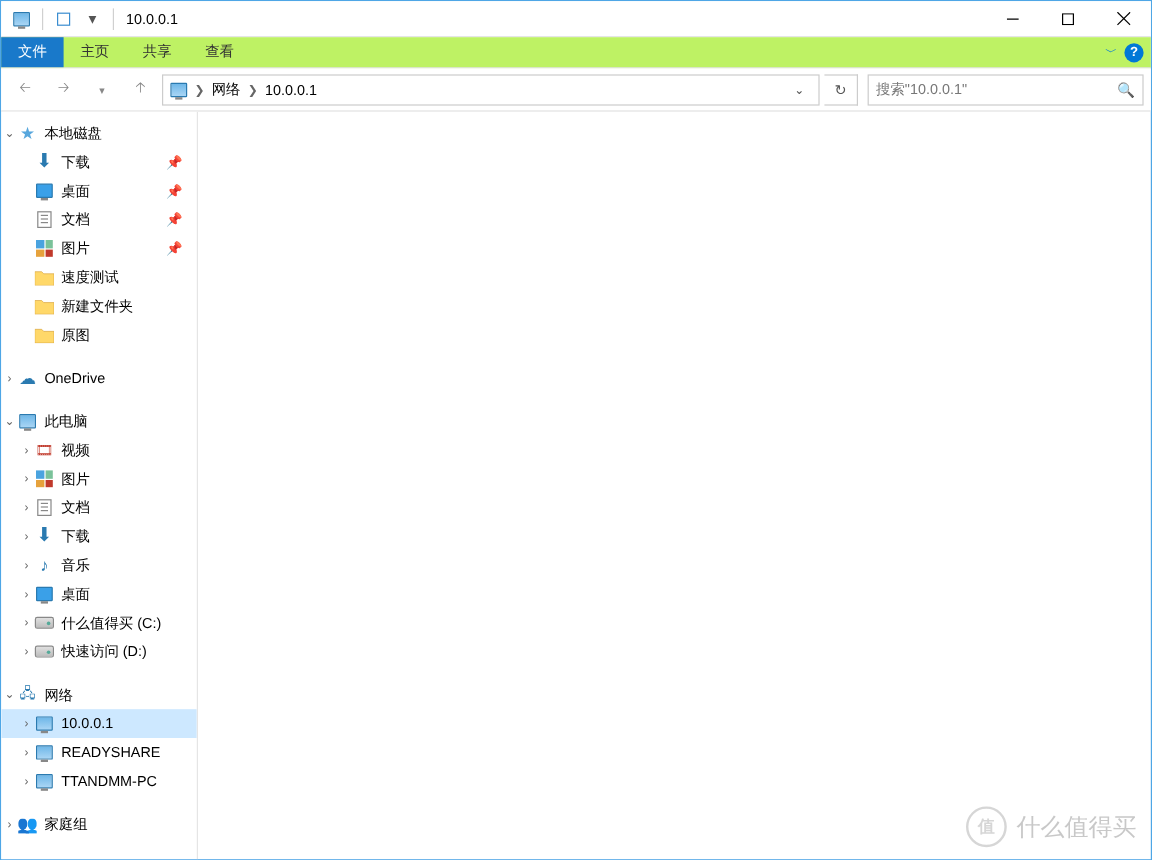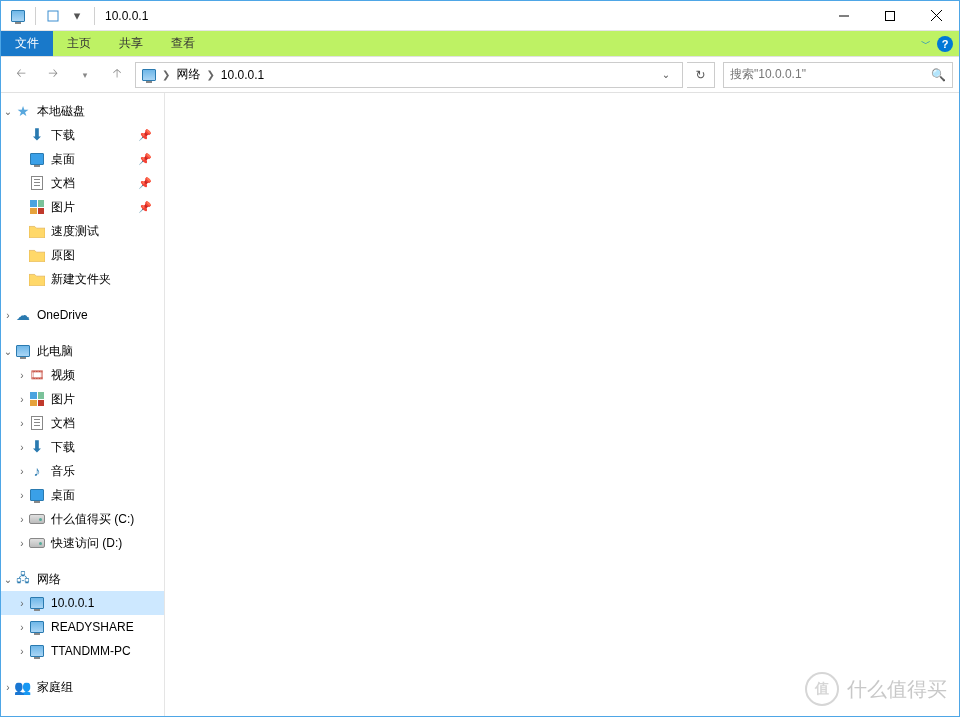--- a/index.html
+++ b/index.html
@@ -222,31 +222,31 @@
         <span>速度测试</span>
       </div>
       <div class="treeitem">
         <span class="spacer" style="width:14px"></span>
           <span class="tw"></span>
         <span class="ticon">
             <svg class="foldericon-s" viewBox="0 0 14 12">
               <use href="#folder-small"></use>
             </svg>
           </span>
-        <span>原图</span>
+        <span>新建文件夹</span>
       </div>
       <div class="treeitem">
         <span class="spacer" style="width:14px"></span>
           <span class="tw"></span>
         <span class="ticon">
             <svg class="foldericon-s" viewBox="0 0 14 12">
               <use href="#folder-small"></use>
             </svg>
           </span>
-        <span>新建文件夹</span>
+        <span>原图</span>
       </div>
 
       <div class="treegap"></div>
       <div class="treeitem">
         <span class="tw">›</span>
           <span class="ticon cloud-icon">☁</span>
         <span>OneDrive</span>
       </div>
 
       <div class="treegap"></div>

